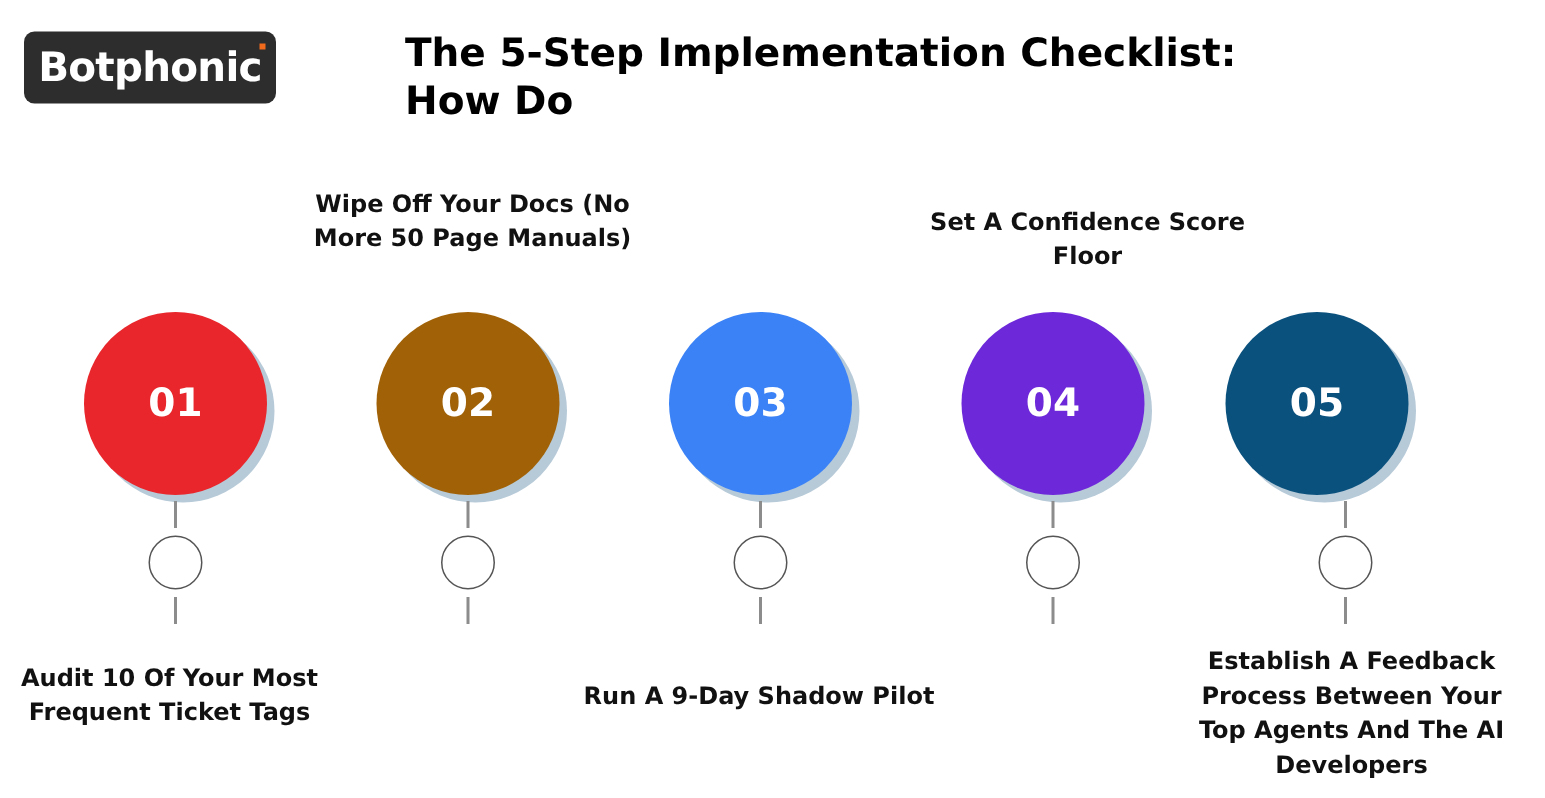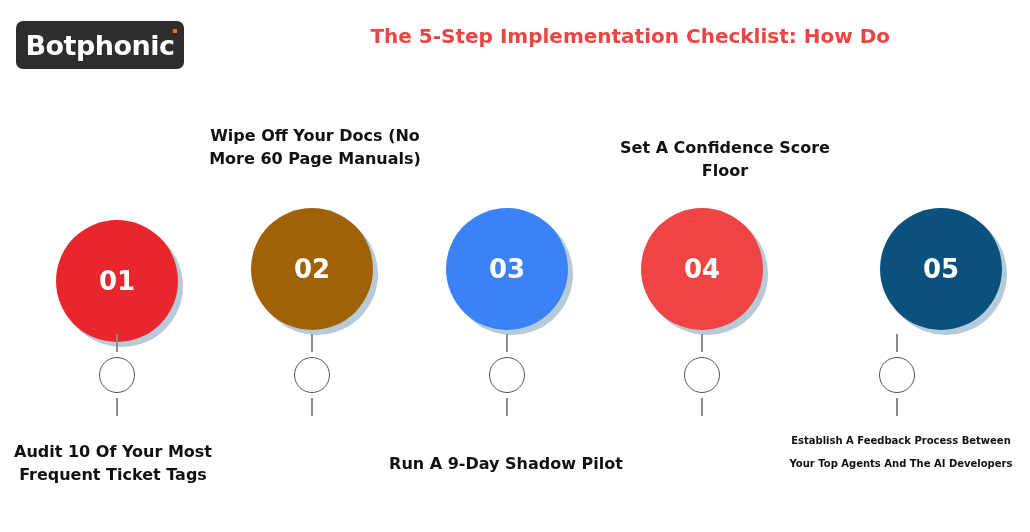--- a/index.html
+++ b/index.html
@@ -4,22 +4,22 @@
   <style>
     html, body { margin: 0; padding: 0; background: #ffffff; }
     body { width: 1030px; height: 532px; position: relative; overflow: hidden; font-family: "DejaVu Sans", sans-serif; color: #111; }
     .logo {
       position: absolute; left: 16px; top: 21px; width: 168px; height: 48px;
       background: #2d2d2d; border-radius: 7px; display: flex; align-items: center; justify-content: center;
     }
     .logo-text { color: #fff; font-weight: bold; font-size: 27px; letter-spacing: -0.5px; position: relative; }
     .logo-dot { position: absolute; width: 4px; height: 4px; background: #f26a1b; right: 7px; top: 8px; }
     .title {
-      position: absolute; left: 270px; top: 20px; width: 620px; text-align: right;
-      font-weight: bold; font-size: 20px; line-height: 32px; color: #ef4444;
+      position: absolute; left: 270px; top: 20px; width: 620px; text-align: left;
+      font-weight: bold; font-size: 26px; line-height: 32px; color: #000000;
     }
     .circle-wrap { position: absolute; width: 122px; height: 122px; }
     .circle-shadow { position: absolute; left: 5px; top: 5px; width: 122px; height: 122px; border-radius: 50%; background: #b7cad8; }
     .circle {
       position: absolute; left: 0; top: 0; width: 122px; height: 122px; border-radius: 50%;
       display: flex; align-items: center; justify-content: center;
       color: #fff; font-weight: bold; font-size: 26px;
     }
     .vline { position: absolute; width: 2px; background: #8c8c8c; }
     .node { position: absolute; width: 36px; height: 36px; border-radius: 50%; border: 1px solid #555; background: #fff; box-sizing: border-box; }
@@ -33,32 +33,32 @@
 <div class="logo" style="background: rgb(45, 45, 45);">
   <span class="logo-text">Botphonic</span>
   <span class="logo-dot" style="background: rgb(242, 106, 27);"></span>
 </div>
 
 <div class="title">
   <div>The 5-Step Implementation Checklist: How Do</div>
 </div>
 
 <div>
-  <div class="circle-wrap" style="left:56px; top:220px;text-decoration:underline;">
+  <div class="circle-wrap" style="left:56px; top:208px;text-decoration:underline;">
     <div class="circle-shadow"></div>
     <div class="circle c1" style="background: rgb(232, 38, 43);">01</div>
   </div>
   <div class="vline" style="left:116px; top:334px; height:18px;"></div>
   <div class="node" style="left:99px; top:357px;"></div>
   <div class="vline" style="left:116px; top:398px; height:18px;"></div>
   <div class="label" style="left:-7px; top:440px;">Audit 10 Of Your Most Frequent Ticket Tags</div>
 </div>
 
 <div>
-  <div class="label" style="left:195px; top:124px;">Wipe Off Your Docs (No More 60 Page Manuals)</div>
+  <div class="label" style="left:195px; top:124px;">Wipe Off Your Docs (No More 50 Page Manuals)</div>
   <div class="circle-wrap" style="left:251px; top:208px;">
     <div class="circle-shadow"></div>
     <div class="circle c2" style="background: #a16207;">02</div>
   </div>
   <div class="vline" style="left:311px; top:334px; height:18px;"></div>
   <div class="node" style="left:294px; top:357px;"></div>
   <div class="vline" style="left:311px; top:398px; height:18px;"></div>
 </div>
 
 <div>
@@ -69,29 +69,29 @@
   <div class="vline" style="left:506px; top:334px; height:18px;"></div>
   <div class="node" style="left:489px; top:357px;"></div>
   <div class="vline" style="left:506px; top:398px; height:18px;"></div>
   <div class="label" style="left:386px; top:452px; width:240px;">Run A 9-Day Shadow Pilot</div>
 </div>
 
 <div>
   <div class="label" style="left:605px; top:136px;">Set A Confidence Score Floor</div>
   <div class="circle-wrap" style="left:641px; top:208px;">
     <div class="circle-shadow"></div>
-    <div class="circle c4" style="background: #ef4444;">04</div>
+    <div class="circle c4" style="background: #6d28d9;">04</div>
   </div>
   <div class="vline" style="left:701px; top:334px; height:18px;"></div>
   <div class="node" style="left:684px; top:357px;"></div>
   <div class="vline" style="left:701px; top:398px; height:18px;"></div>
 </div>
 
 <div>
-  <div class="circle-wrap" style="left:880px; top:208px;">
+  <div class="circle-wrap" style="left:817px; top:208px;">
     <div class="circle-shadow"></div>
     <div class="circle c5" style="background: rgb(10, 81, 126);">05</div>
   </div>
   <div class="vline" style="left:896px; top:334px; height:18px;"></div>
   <div class="node" style="left:879px; top:357px;"></div>
   <div class="vline" style="left:896px; top:398px; height:18px;"></div>
-  <div class="label" style="left:787px; top:429px; width:228px; font-size:10px;">Establish A Feedback Process Between Your Top Agents And The AI Developers</div>
+  <div class="label" style="left:787px; top:429px; width:228px; font-size:16px;">Establish A Feedback Process Between Your Top Agents And The AI Developers</div>
 </div>
 
 </body></html>

